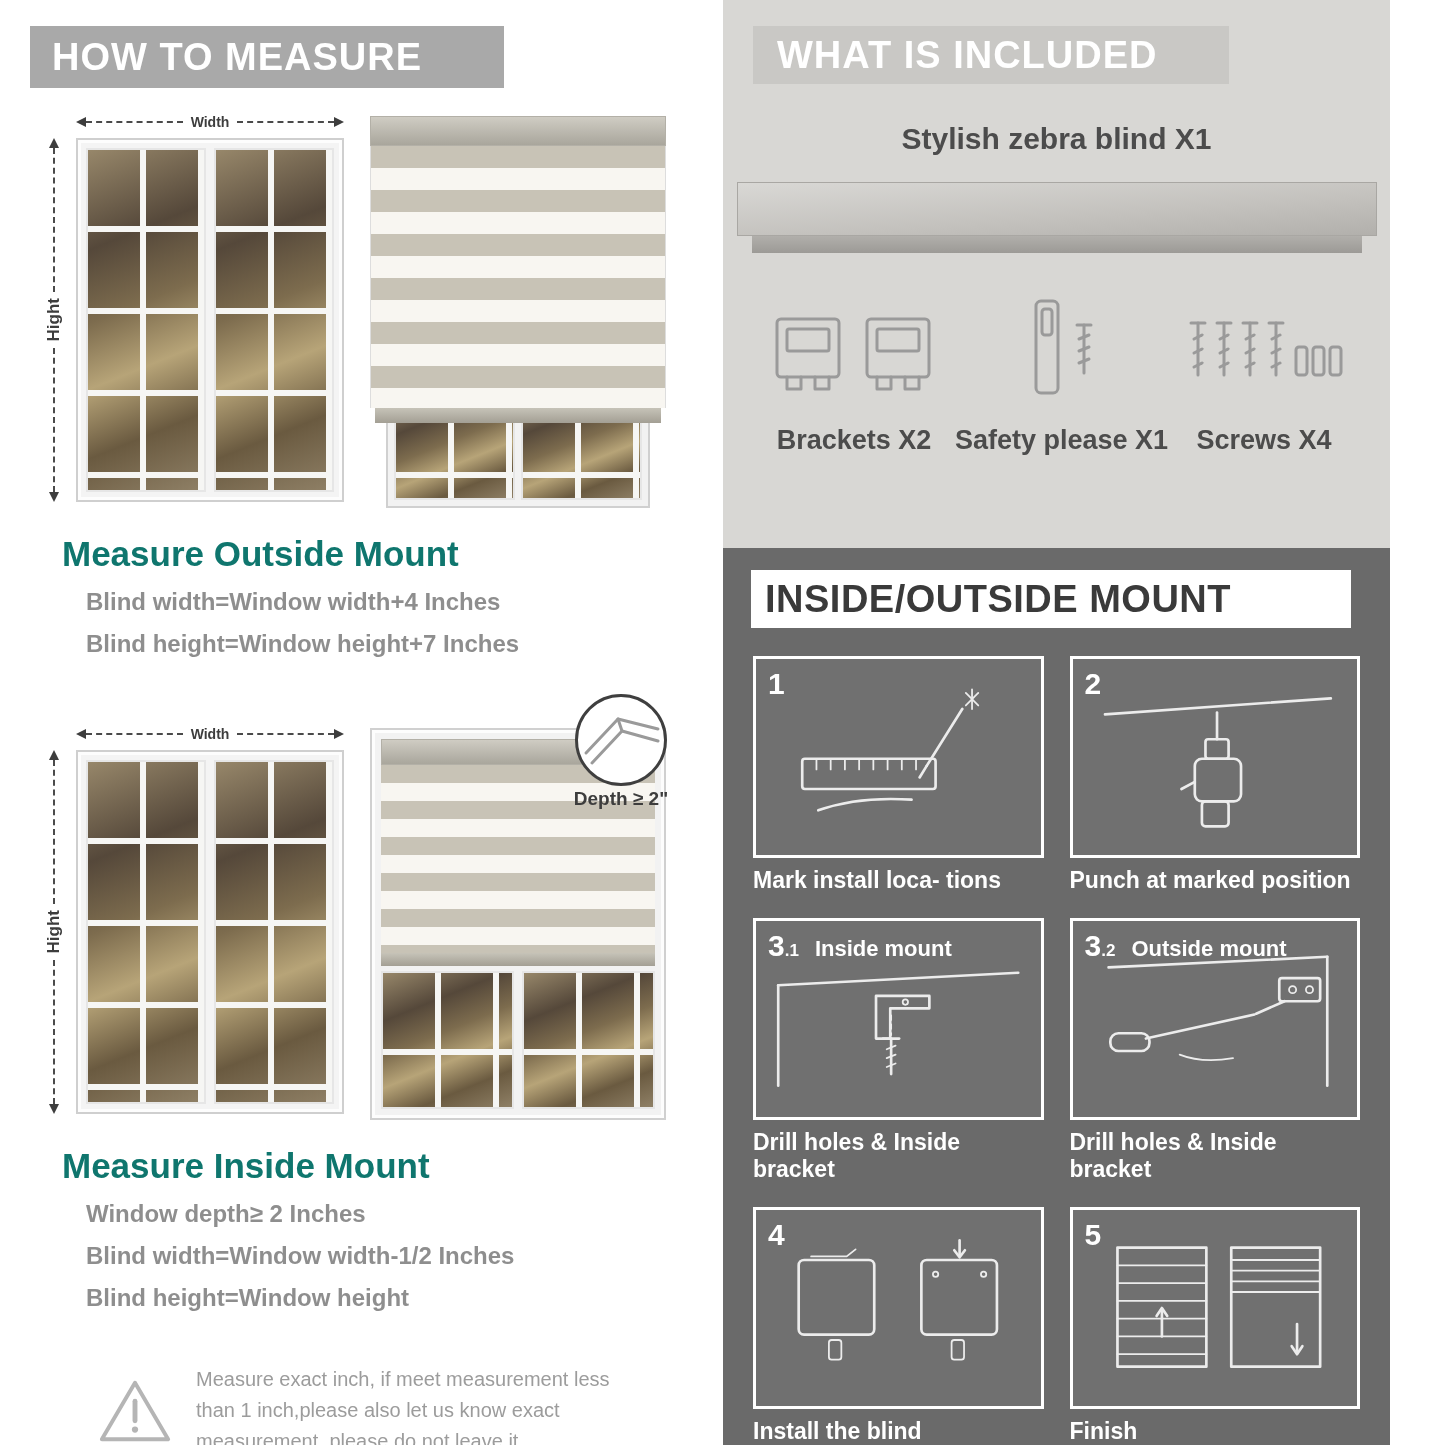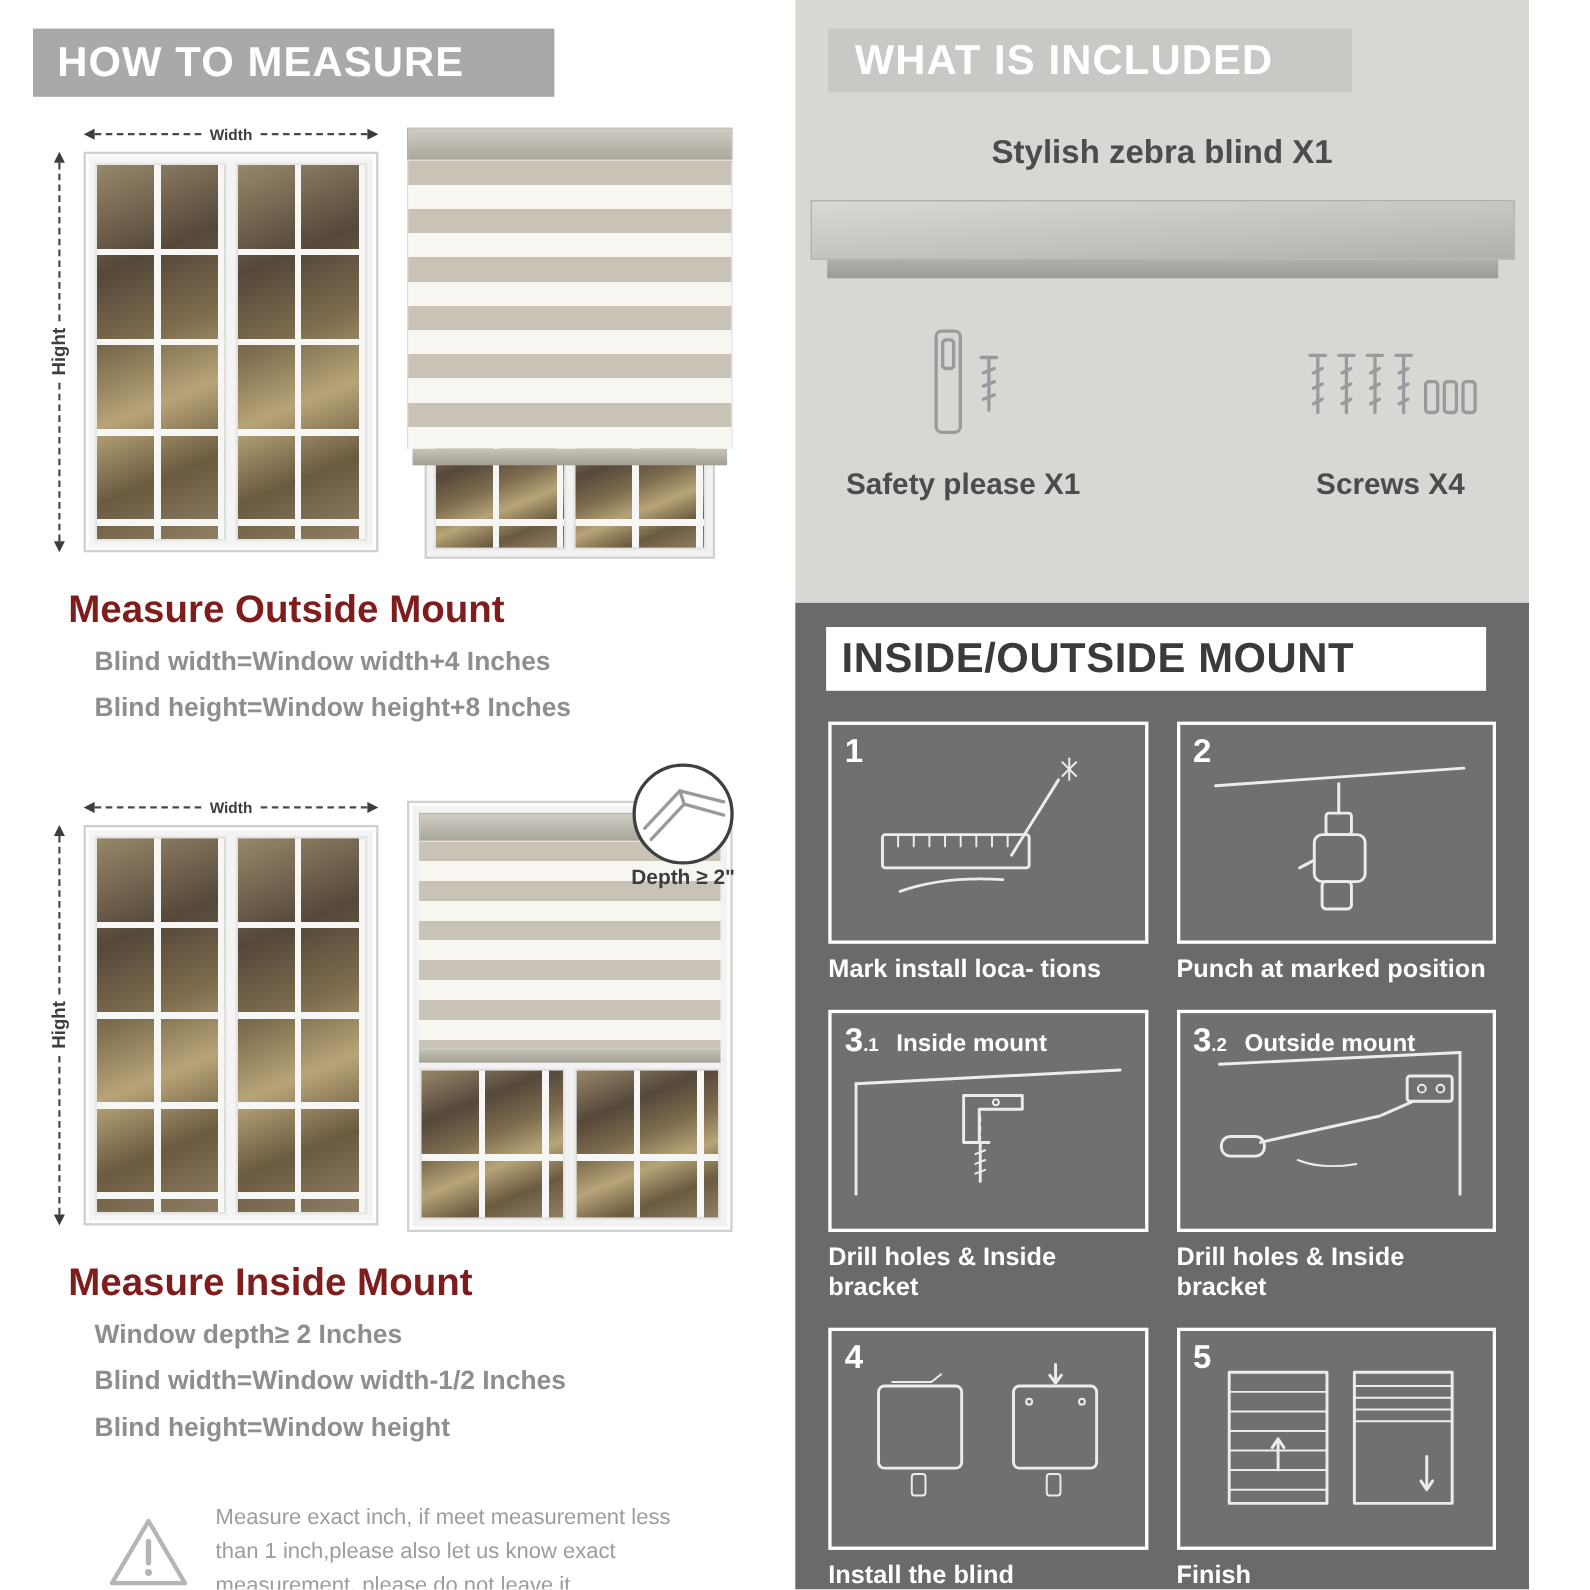--- a/index.html
+++ b/index.html
@@ -52,21 +52,21 @@
   .stripes-in{height:188px;background:repeating-linear-gradient(to bottom,#c8c3b6 0 18px,#f8f6f1 18px 36px);}
   .in-rail{height:13px;background:linear-gradient(#c6c3b8,#a39f94);}
   .in-panes{flex:1;display:flex;gap:8px;margin-top:5px;}
 
   .callout{position:absolute;top:-34px;right:-20px;width:130px;text-align:center;z-index:5;}
   .callout-circle{width:86px;height:86px;border:3px solid #3f3f3f;border-radius:50%;background:#fff;
     margin:0 auto;overflow:hidden;}
   .callout-circle svg{width:100%;height:100%;}
   .callout-label{margin-top:2px;font-weight:bold;color:#3d3d3d;font-size:19px;}
 
-  .measure-title{margin:26px 0 0 62px;font-size:35px;font-weight:bold;color:#7f1d1d;}
+  .measure-title{margin:26px 0 0 62px;font-size:35px;font-weight:bold;color:#0f766e;}
   .formula{margin:14px 0 0 86px;font-size:24px;font-weight:bold;color:#8e8e8e;}
 
   .warning{display:flex;align-items:center;gap:22px;margin:52px 0 0 96px;width:545px;}
   .warn-tri{flex:none;width:78px;height:72px;}
   .warn-text{font-size:20px;color:#9c9c9c;line-height:1.55;}
 
   
   .included{height:548px;background:#d8d7d4;box-sizing:border-box;overflow:hidden;}
   .banner-right{margin:26px 0 0 30px;width:452px;height:58px;background:#c9c8c5;color:#fff;
     font-size:38px;font-weight:bold;line-height:58px;padding-left:24px;letter-spacing:1px;}
@@ -136,21 +136,21 @@
         <div class="bf-blind">
           <div class="cassette"></div>
           <div class="stripes-out"></div>
           <div class="rail"></div>
         </div>
       </div>
     </div>
 
     <div class="measure-title">Measure Outside Mount</div>
     <div class="formula">Blind width=Window width+4 Inches</div>
-    <div class="formula">Blind height=Window height+8 Inches</div>
+    <div class="formula">Blind height=Window height+7 Inches</div>
 
     <div class="fig-row second">
       <div class="winfig">
         <div class="wf-top">
           <span class="ah ah-left"></span>
           <span class="hdash"></span>
           <span class="dim">Width</span>
           <span class="hdash"></span>
           <span class="ah ah-right"></span>
         </div>
@@ -214,20 +214,33 @@
     <div class="included">
       <div class="banner-right">WHAT IS INCLUDED</div>
       <div class="product-name">Stylish zebra blind X1</div>
 
       <div class="headrail">
         <div class="hr-main"></div>
         <div class="hr-lip"></div>
       </div>
 
       <div class="pack-items">
+        <div class="pack-item">
+          <svg width="170" height="96" viewBox="0 0 170 96">
+            <rect class="gray" x="8" y="10" width="62" height="58" rx="4"></rect>
+            <rect class="gray" x="18" y="20" width="42" height="22" rx="2"></rect>
+            <path class="gray" d="M18 68 v12 h14 v-12"></path>
+            <path class="gray" d="M46 68 v12 h14 v-12"></path>
+            <rect class="gray" x="98" y="10" width="62" height="58" rx="4"></rect>
+            <rect class="gray" x="108" y="20" width="42" height="22" rx="2"></rect>
+            <path class="gray" d="M108 68 v12 h14 v-12"></path>
+            <path class="gray" d="M136 68 v12 h14 v-12"></path>
+          </svg>
+          <div class="pack-label">Brackets X2</div>
+        </div>
 
         <div class="pack-item">
           <svg width="110" height="110" viewBox="0 0 110 110">
             <rect class="gray" x="30" y="6" width="22" height="92" rx="5"></rect>
             <rect class="gray" x="36" y="14" width="10" height="26" rx="3"></rect>
             <line class="gray" x1="78" y1="30" x2="78" y2="78"></line>
             <line class="gray" x1="71" y1="30" x2="85" y2="30"></line>
             <line class="gray" x1="73" y1="44" x2="83" y2="40"></line>
             <line class="gray" x1="73" y1="56" x2="83" y2="52"></line>
             <line class="gray" x1="73" y1="68" x2="83" y2="64"></line>

